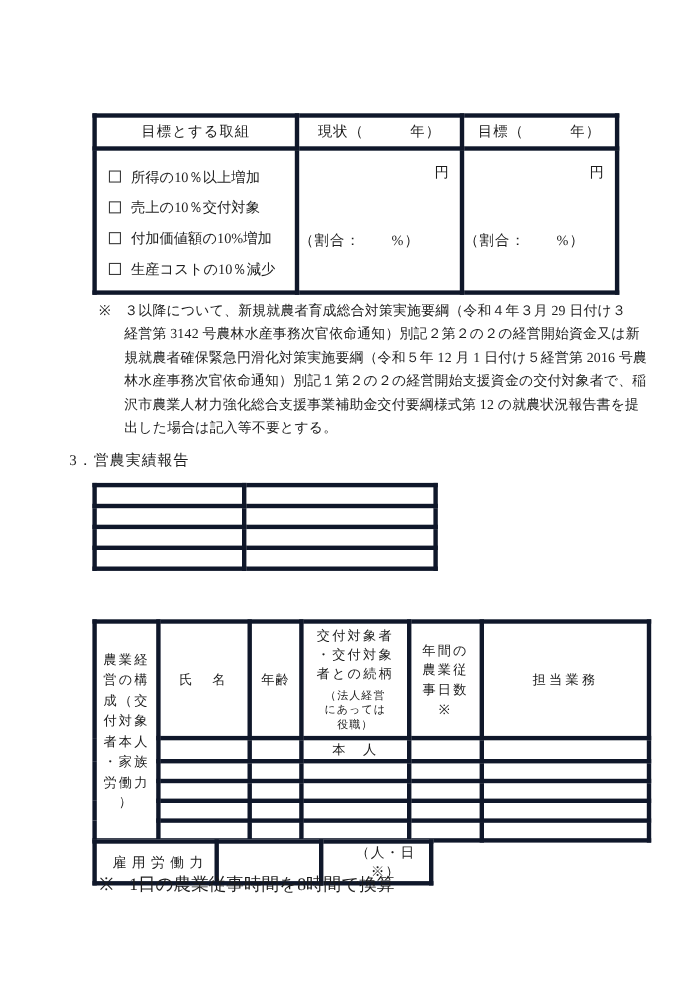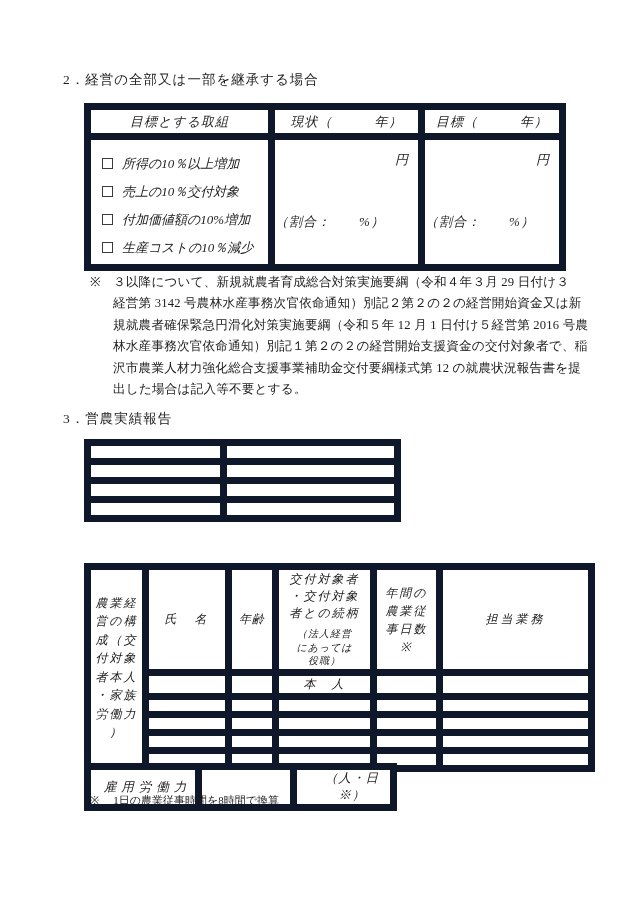--- a/index.html
+++ b/index.html
@@ -10,21 +10,21 @@
     color:#1c1c1c;
     position:relative;
   }
   .page { position:absolute; inset:0; background:#fff; overflow:hidden; }
 
   .heading { position:absolute; font-size:13.5px; letter-spacing:1px; white-space:nowrap; }
   .h2pos { left:63px; top:71px; }
   .h3pos { left:63px; top:410px; }
 
   table { border-collapse:collapse; table-layout:fixed; position:absolute; background:#fff; }
-  th, td { border:7px solid #0f172a; font-weight:normal; font-size:13px; padding:0; vertical-align:middle;font-style:italic; }
+  th, td { border:4px solid #0f172a; font-weight:normal; font-size:13px; padding:0; vertical-align:middle; }
 
   
   .t1 { left:84px; top:103px; width:475px; }
   .t1 th { height:30px; text-align:center; letter-spacing:1px; }
   .goals-cell { height:131px; vertical-align:top; padding:10px 0 0 11px; }
   .goal-item { height:28px; line-height:28px; white-space:nowrap; font-size:13px; }
   .cb { display:inline-block; width:11px; height:11px; border:1px solid #3b3b3b; margin-right:9px; vertical-align:-1px; background:#fff; }
   .val-cell { position:relative; }
   .val-cell .yen { position:absolute; top:11px; right:10px; }
   .val-cell .ratio { position:absolute; top:73px; left:0; right:0; letter-spacing:1px; }
@@ -57,29 +57,28 @@
   .days-head { white-space:pre-line; line-height:18px; letter-spacing:2px; }
   .self-cell { letter-spacing:2px; }
 
   
   .t4 { left:84px; top:763px; width:306px; }
   .t4 td { height:24px; font-size:12.5px;text-align:center; }
   .t4 .label { padding-left:9px; letter-spacing:5px; }
   .t4 .unit { text-align:center; letter-spacing:1px;padding-left:17px; }
 
   
-  .note2 { position:absolute; left:90px; top:792px; font-size:11px; white-space:nowrap; }
+  .note2 { position:absolute; left:90px; top:792px; font-size:16px; white-space:nowrap; }
   .note2 .txt { margin-left:14px; }
 </style>
 </head>
 <body>
 
 <div class="page">
 
-  <div class="heading h2pos">2．経営の全部又は一部を継承する場合</div>
 
   <table class="t1">
     <colgroup>
         <col style="width:184px">
         <col style="width:150px">
         <col style="width:141px">
       </colgroup>
     <tbody>
       <tr>
         <th>目標とする取組</th>

